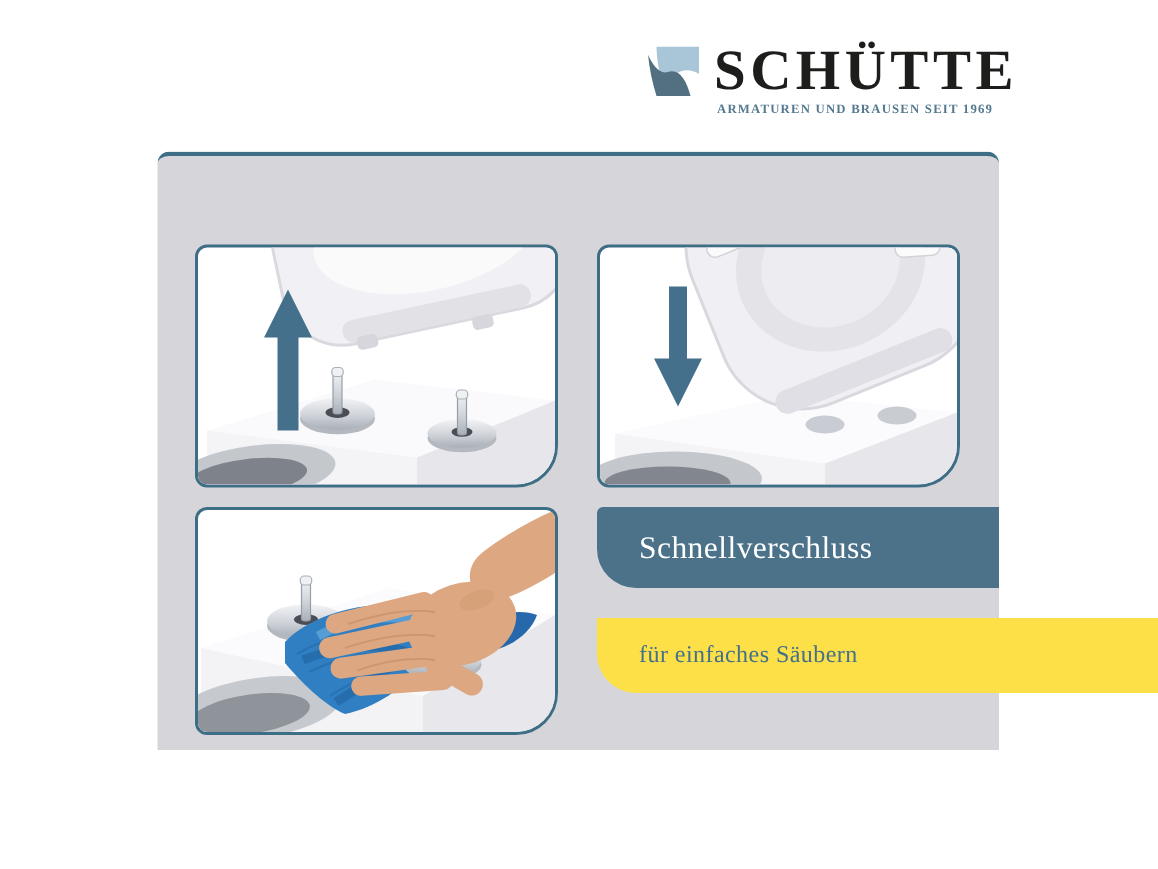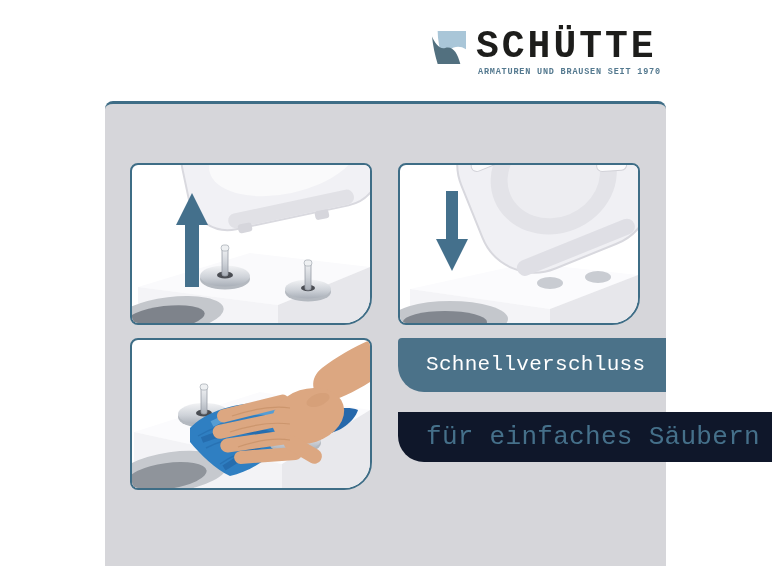--- a/index.html
+++ b/index.html
@@ -3,22 +3,22 @@
 <meta charset="utf-8">
 <style>
   :root{
     --accent:#44708c; --panel-border:#3e6d86; --stage-bg:#d6d6da;
     --banner-bg:#4b7289; --banner-text:#ffffff; --subtitle-text:#45708a;
     --brand-text:#1d1d1b; --tagline-text:#54798f;
     --logo-light:#a9c6d8; --logo-dark:#52707f;
     --cloth-blue:#2f7fc2; --skin-tone:#dca781;
   }
   html,body{margin:0;padding:0;background:#fff;}
-  .page{position:relative;width:772px;height:579px;background:#ffffff;overflow:hidden;
-        font-family:Liberation Mono, monospace;}
+  .page{position:relative;width:772px;height:500px;background:#ffffff;overflow:hidden;
+        font-family:Liberation Serif, serif;}
 
   
   .logo-mark{position:absolute;left:432px;top:31px;width:34px;height:33px;}
   .brand-name{position:absolute;left:476px;top:28px;font-size:38px;line-height:1;
               font-weight:700;letter-spacing:3px;color:var(--brand-text);}
   .brand-tagline{position:absolute;left:478px;top:67px;font-size:8.5px;font-weight:700;
                  letter-spacing:0.8px;color:var(--tagline-text);}
 
   
   .stage{position:absolute;left:105px;top:101px;width:561px;height:465px;
@@ -32,37 +32,37 @@
   .panel-lift {left:130px;top:163px;width:242px;height:162px;}
   .panel-lower{left:398px;top:163px;width:242px;height:162px;}
   .panel-clean{left:130px;top:338px;width:242px;height:152px;}
 
   
   .banner-title{position:absolute;left:398px;top:338px;width:268px;height:54px;
     background:var(--banner-bg);border-radius:4px 0 0 26px;
     color:var(--banner-text);font-size:21px;line-height:54px;padding-left:28px;
     box-sizing:border-box;letter-spacing:0.3px;}
   .banner-subtitle{position:absolute;left:398px;top:412px;width:374px;height:50px;
-    background:#0f172a;border-radius:0 0 0 26px;
-    color:var(--subtitle-text);font-size:26px;line-height:50px;padding-left:28px;
+    background:#fde047;border-radius:0 0 0 26px;
+    color:var(--subtitle-text);font-size:16px;line-height:50px;padding-left:28px;
     box-sizing:border-box;letter-spacing:0.3px;}
 </style>
 </head>
 <body>
 
 <div class="page">
 
   <div class="logo-mark">
     <svg viewBox="0 0 36 36" width="34" height="33" preserveAspectRatio="none">
       <path d="M6 0 H36 V20 C27 14 17 18 11 31 C8 20 6 9 6 0 Z" style="fill:var(--logo-light)"></path>
       <path d="M0 6 C1 16 3 26 6 36 H30 C27 24 22 16 14 18.5 C8 20.5 3 13 0 6 Z" style="fill:var(--logo-dark)"></path>
     </svg>
   </div>
   <div class="brand-name">SCHÜTTE</div>
-  <div class="brand-tagline">ARMATUREN UND BRAUSEN SEIT 1970</div>
+  <div class="brand-tagline">ARMATUREN UND BRAUSEN SEIT 1969</div>
 
   <div class="stage"></div>
 
   <div class="panel panel-lift">
     <svg viewBox="0 0 238 158" preserveAspectRatio="none">
       <defs>
         <linearGradient id="p1c" x1="0" y1="0" x2="0" y2="1">
           <stop offset="0" stop-color="#f2f3f5"></stop>
             <stop offset="0.55" stop-color="#cfd3d9"></stop>
             <stop offset="1" stop-color="#a9afb8"></stop>

